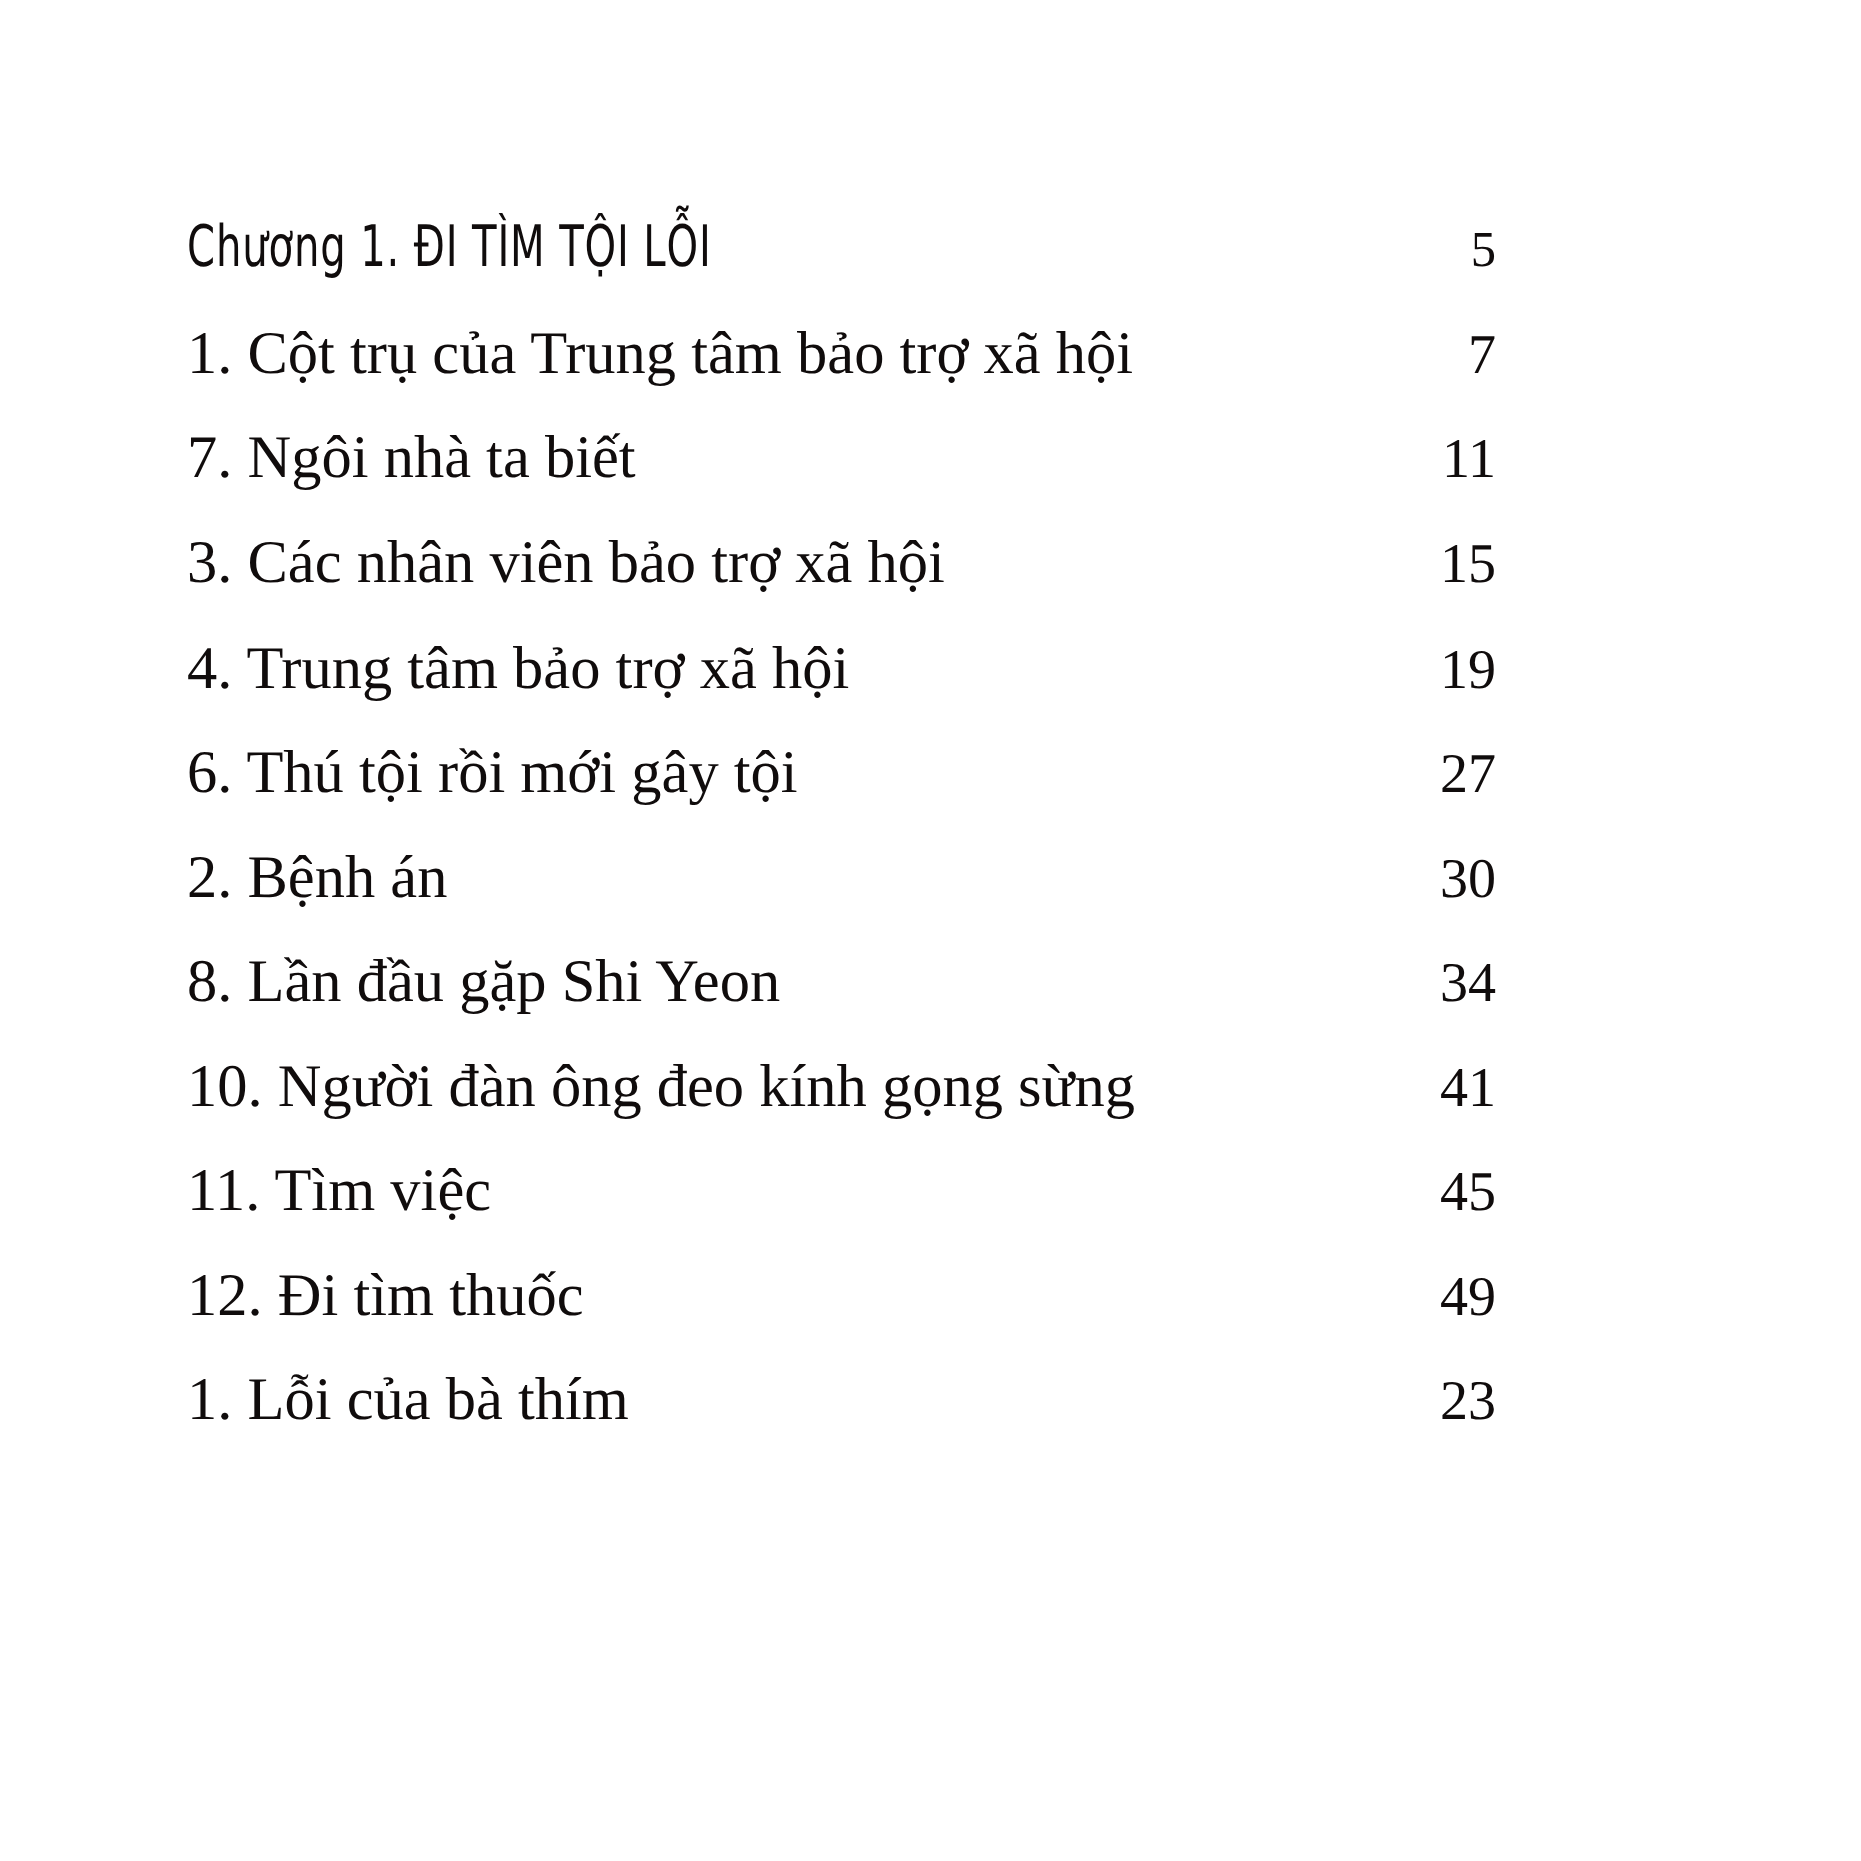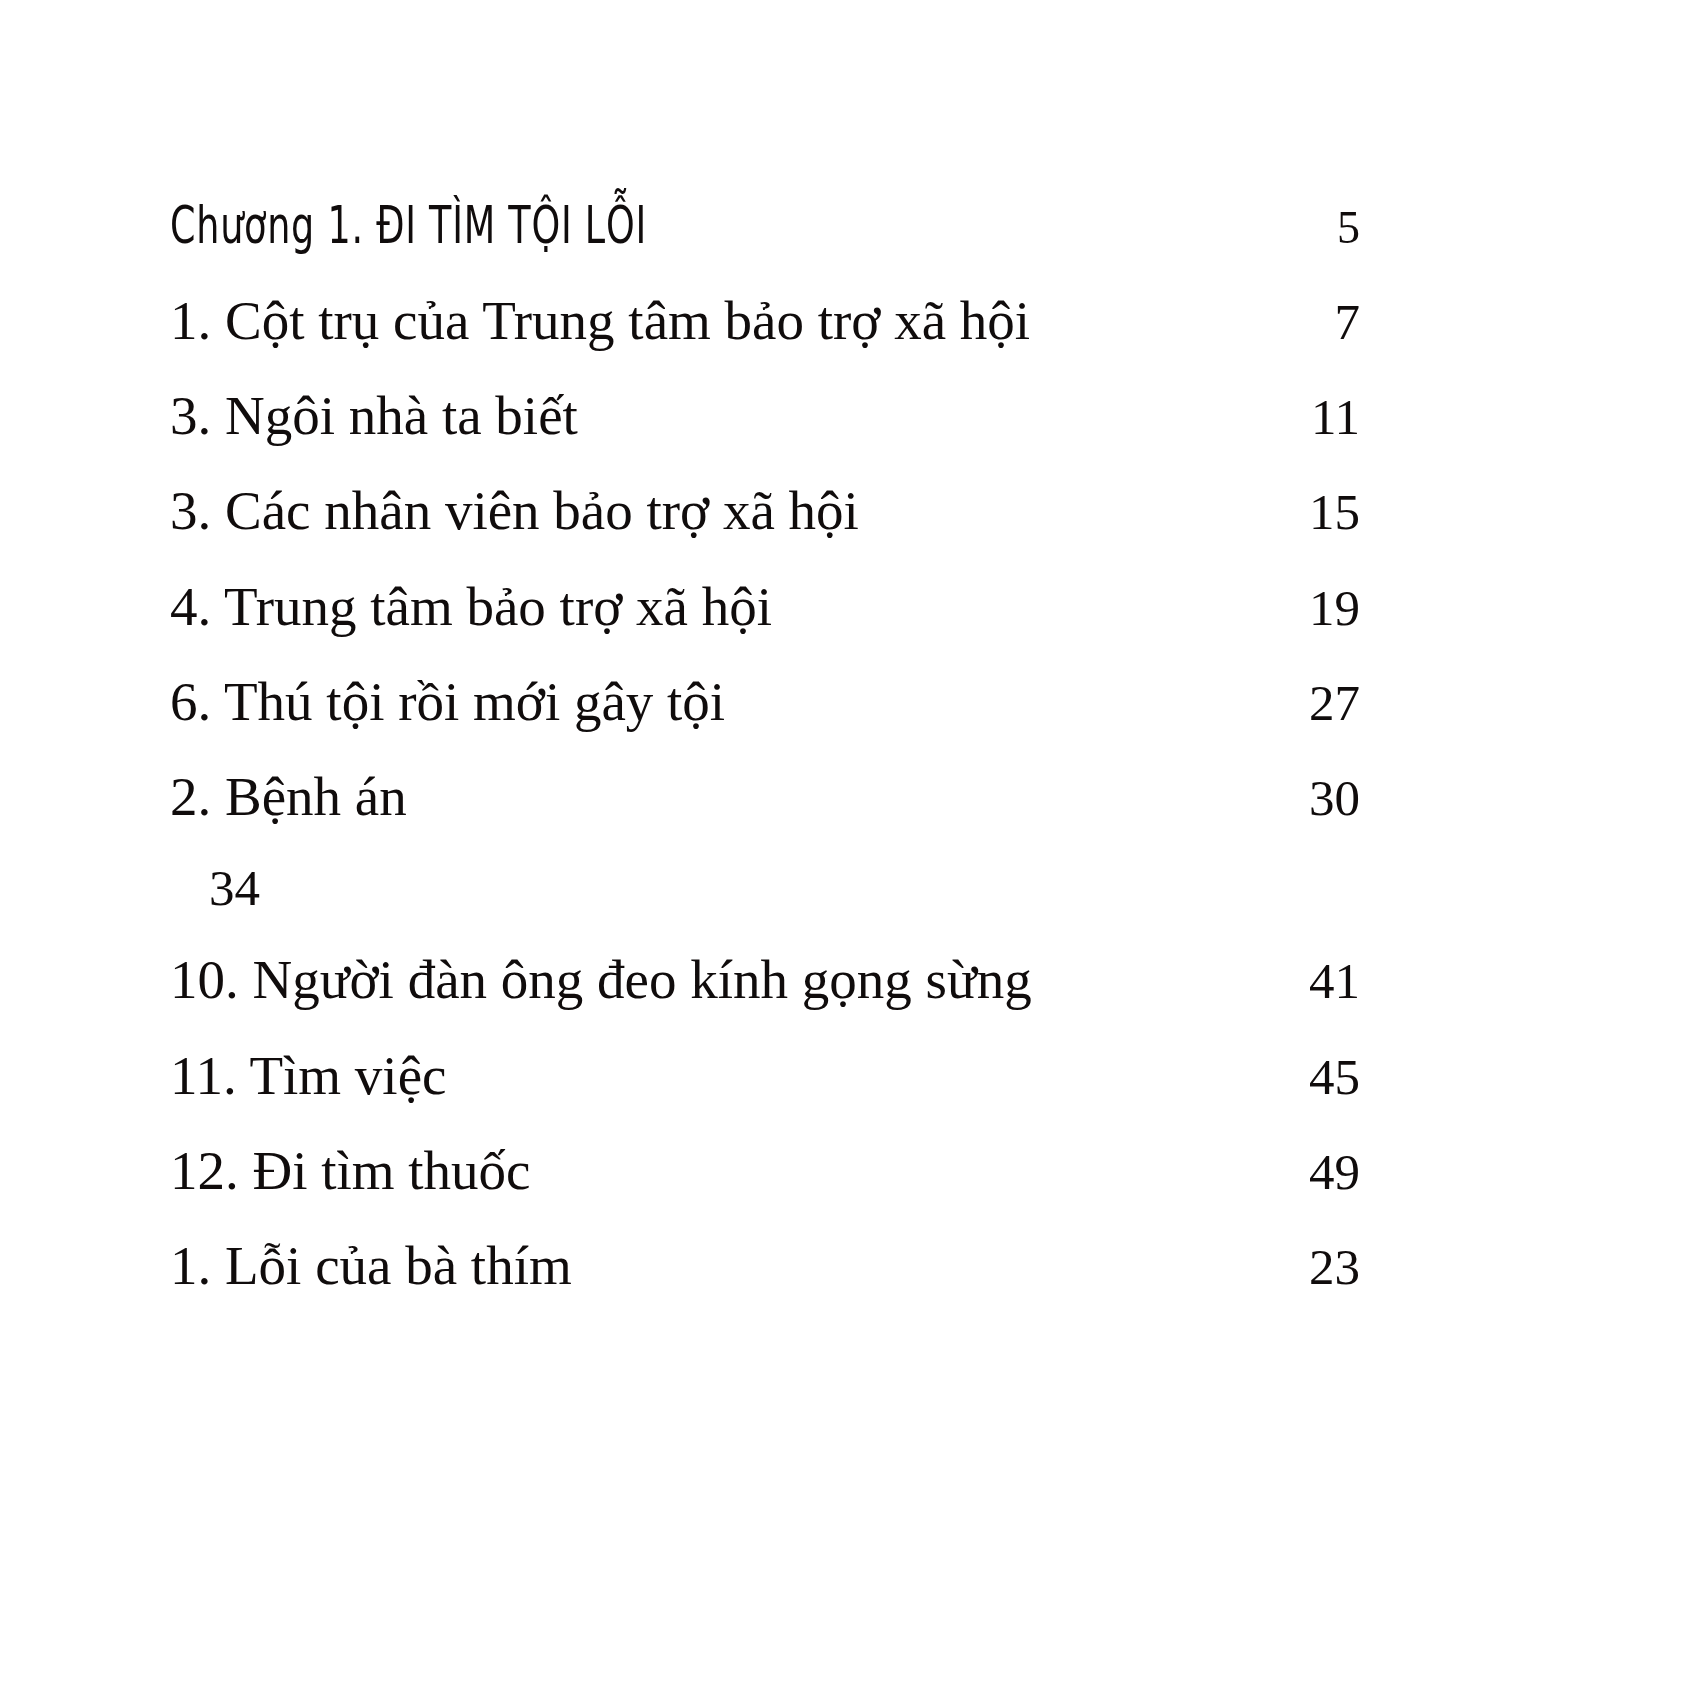--- a/index.html
+++ b/index.html
@@ -82,21 +82,21 @@
       <span class="title">Chương 1. ĐI TÌM TỘI LỖI</span>
       <span class="page-num">5</span>
     </div>
 
     <div class="toc-row entry-row">
       <span class="title">1. Cột trụ của Trung tâm bảo trợ xã hội</span>
       <span class="page-num">7</span>
     </div>
 
     <div class="toc-row entry-row">
-      <span class="title">3. Ngôi nhà ta biết</span>
+      <span class="title">7. Ngôi nhà ta biết</span>
       <span class="page-num">11</span>
     </div>
 
     <div class="toc-row entry-row">
       <span class="title">3. Các nhân viên bảo trợ xã hội</span>
       <span class="page-num">15</span>
     </div>
 
     <div class="toc-row entry-row">
       <span class="title">4. Trung tâm bảo trợ xã hội</span>
@@ -108,20 +108,21 @@
       <span class="title">6. Thú tội rồi mới gây tội</span>
       <span class="page-num">27</span>
     </div>
 
     <div class="toc-row entry-row">
       <span class="title">2. Bệnh án</span>
       <span class="page-num">30</span>
     </div>
 
     <div class="toc-row entry-row">
+      <span class="title">8. Lần đầu gặp Shi Yeon</span>
       <span class="page-num">34</span>
     </div>
 
 
     <div class="toc-row entry-row">
       <span class="title">10. Người đàn ông đeo kính gọng sừng</span>
       <span class="page-num">41</span>
     </div>
 
     <div class="toc-row entry-row">

